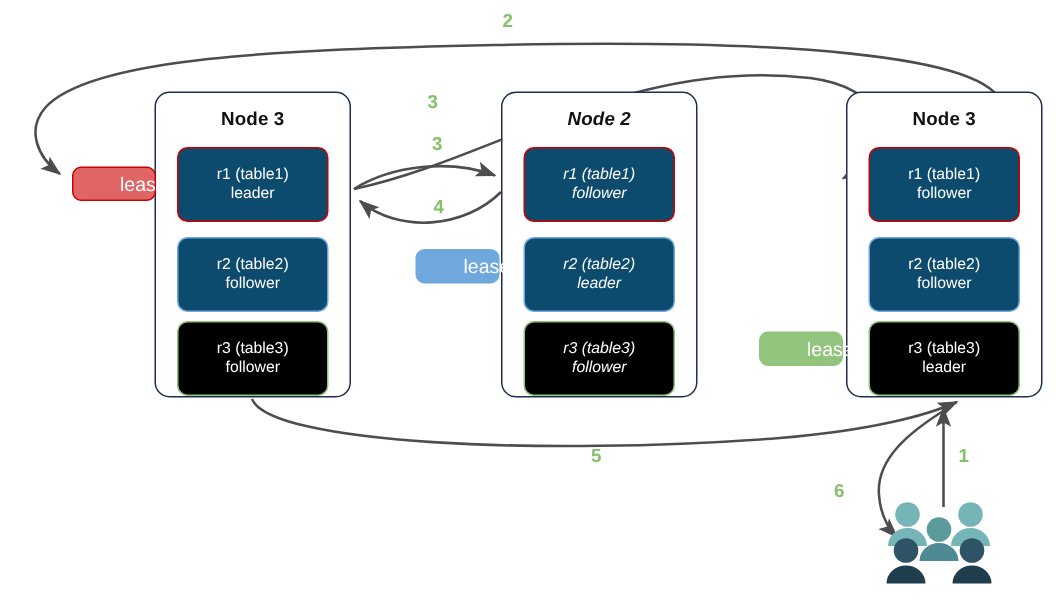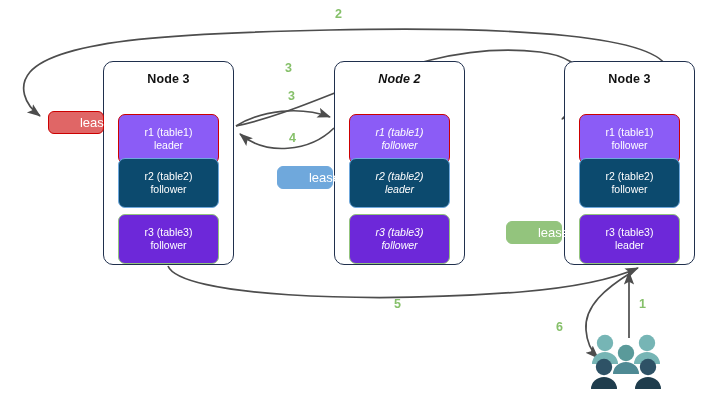--- a/index.html
+++ b/index.html
@@ -22,23 +22,23 @@
   }
   .replica{
     position:absolute;left:14px;right:14px;
     height:50px;
     border-radius:7px;
     box-sizing:border-box;
     display:flex;flex-direction:column;align-items:center;justify-content:center;
     color:#ffffff;font-size:10.5px;line-height:13px;text-align:center;
   }
   .replica .ln{display:block;}
-  .rep-red{background:#8b5cf6;border:1.4px solid #cc0000;margin-top:16px;}
+  .rep-red{background:#0c4a6e;border:1.4px solid #cc0000;}
   .rep-blue{background:#0c4a6e;border:1.4px solid #6fa8dc;}
-  .rep-green{background:#6d28d9;border:1.4px solid #93c47d;}
+  .rep-green{background:#000000;border:1.4px solid #93c47d;}
 
   .lease{
     position:absolute;
     border-radius:6px;
     box-sizing:border-box;
     display:flex;align-items:center;justify-content:center;
     color:#ffffff;font-size:13px;padding-left:39px;
   }
   .lease-red{background:#e06666;border:1.4px solid #cc0000;}
   .lease-blue{background:#6fa8dc;border:1.4px solid #6fa8dc;}

